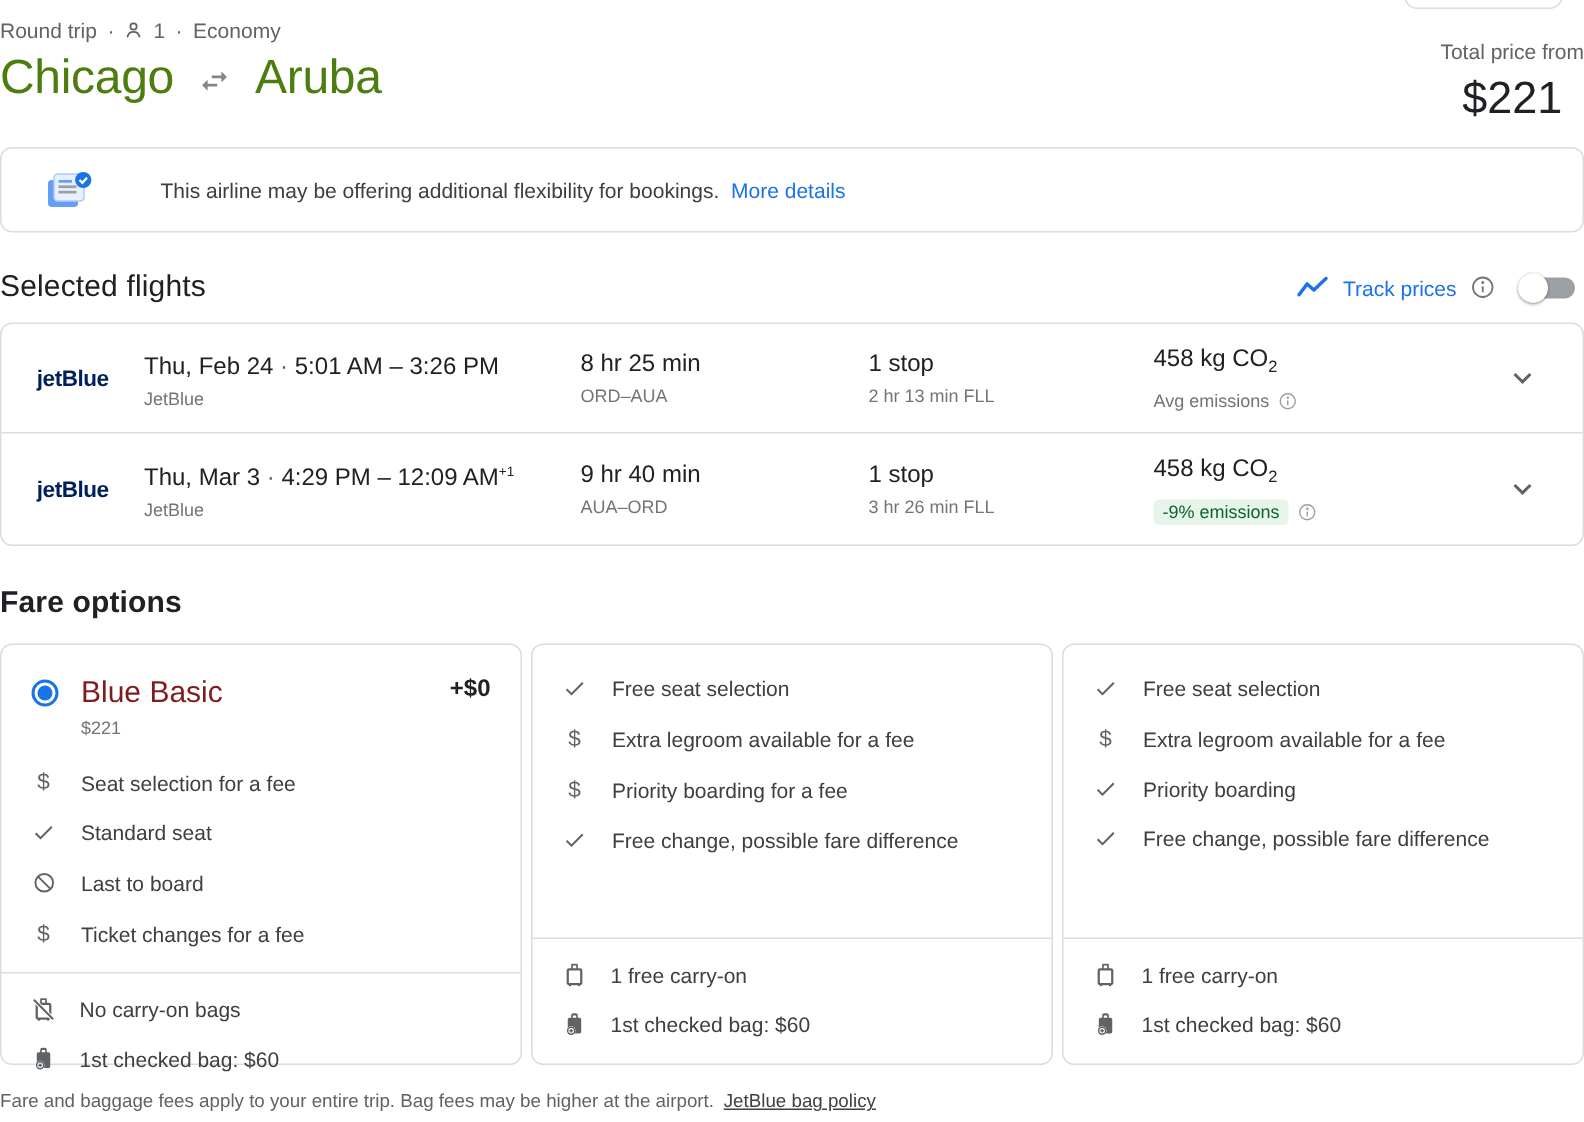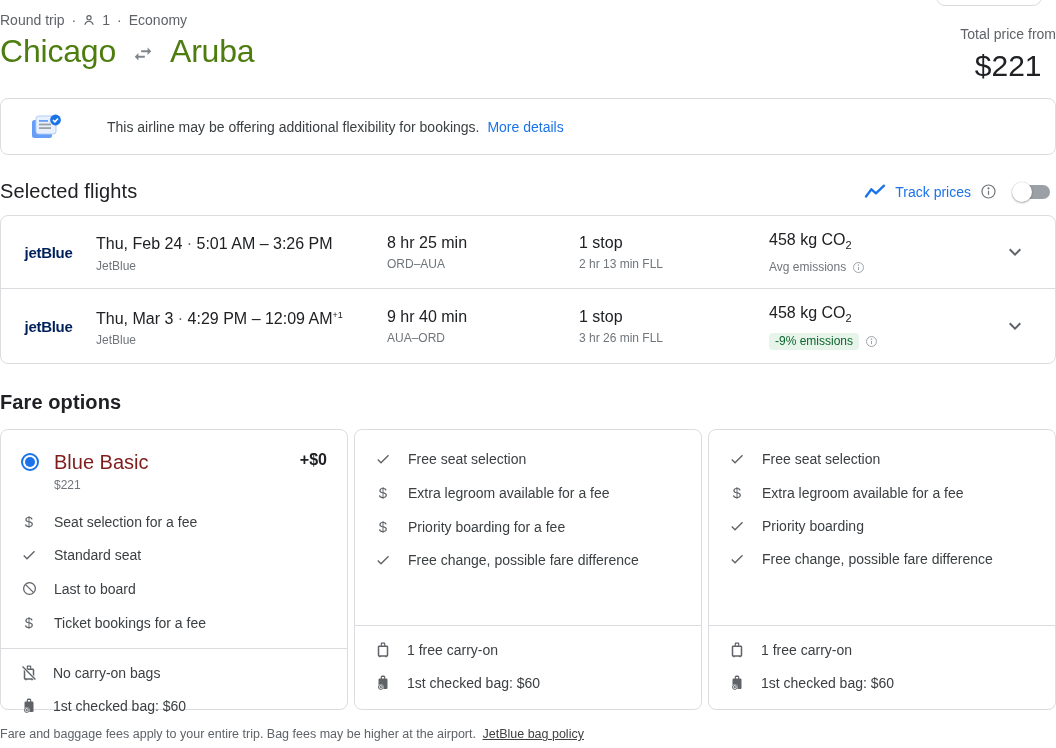--- a/index.html
+++ b/index.html
@@ -292,21 +292,21 @@
             <span class="fi">
               <svg width="17" height="17" viewBox="0 0 24 24" fill="none" stroke="#5f6368" stroke-width="1.8">
                 <circle cx="12" cy="12" r="8.3"></circle>
                 <line x1="6.5" y1="6.5" x2="17.5" y2="17.5"></line>
               </svg>
             </span>
             <span>Last to board</span>
           </div>
         <div class="feat">
             <span class="fi dollar">$</span>
-            <span>Ticket bookings for a fee</span>
+            <span>Ticket changes for a fee</span>
           </div>
       </div>
       <div class="fare-divider"></div>
       <div class="fare-bags">
         <div class="feat">
             <span class="fi">
           <svg width="18" height="18" viewBox="0 0 24 24">
                 <path fill="#5f6368" d="M17 6h-2V3c0-.55-.45-1-1-1h-4c-.55 0-1 .45-1 1v3H7c-1.1 0-2 .9-2 2v11c0 1.1.9 2 2 2 0 .55.45 1 1 1s1-.45 1-1h6c0 .55.45 1 1 1s1-.45 1-1c1.1 0 2-.9 2-2V8c0-1.1-.9-2-2-2zm-6.5-2.5h3V6h-3V3.5zM17 19H7V8h10v11z"></path>
                 <line x1="2.6" y1="2.6" x2="21.4" y2="21.4" stroke="#fff" stroke-width="3.6"></line>
                 <line x1="3.4" y1="3.4" x2="20.6" y2="20.6" stroke="#5f6368" stroke-width="1.8"></line>

